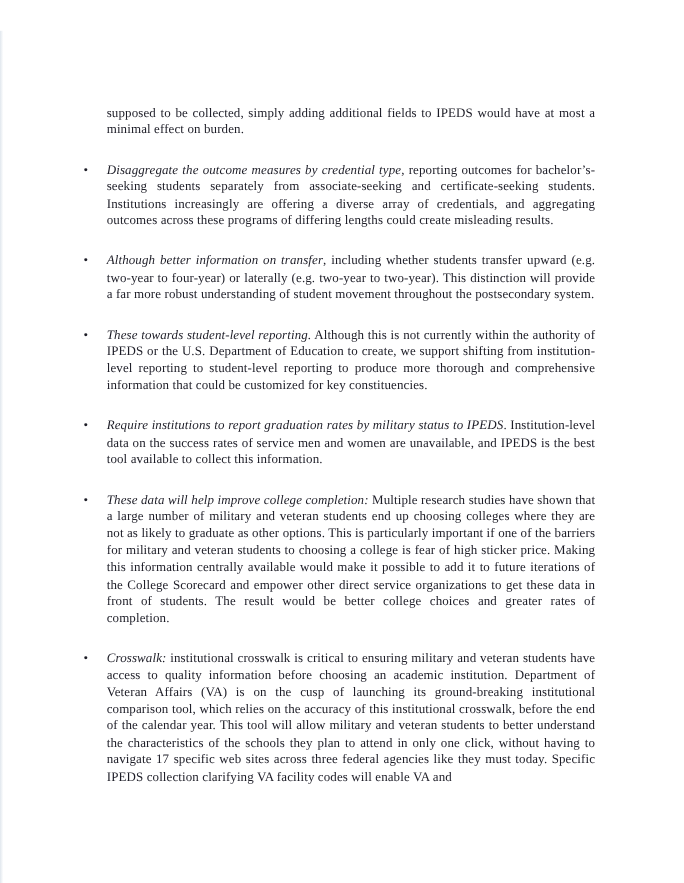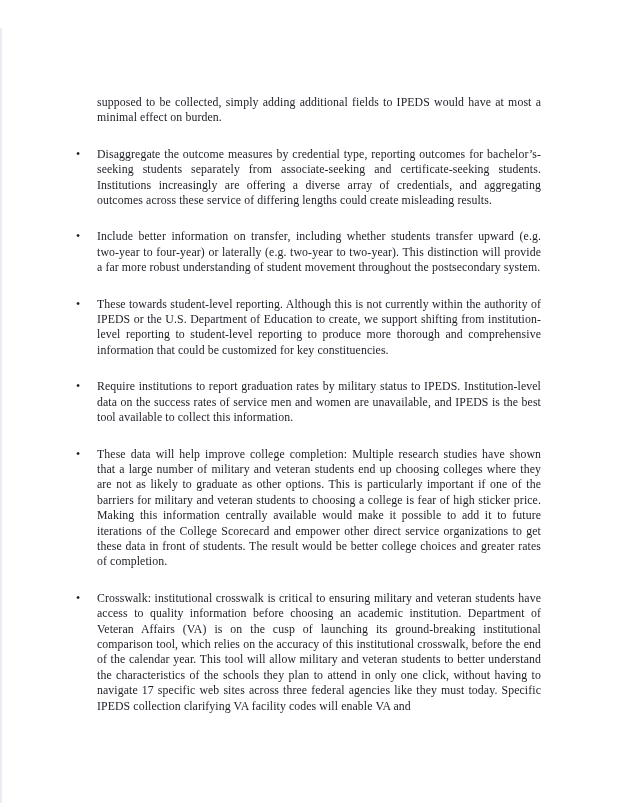--- a/index.html
+++ b/index.html
@@ -56,20 +56,21 @@
   .bullet-marker {
     position: absolute;
     left: -21px;
     top: 0;
     width: 14px;
     text-align: left;
     font-size: 11.8px;
     color: #1c1c26;
   }
   .lead {
+    font-style: italic;
   }
   
   .bottom-artifacts {
     position: absolute;
     left: 0;
     top: 797px;
     width: 622px;
     height: 6px;
   }
   .smudge {
@@ -93,26 +94,26 @@
 <div class="page">
   <div class="edge-tint"></div>
 
   <div class="content">
     <p class="intro">supposed to be collected, simply adding additional fields to IPEDS would have at most a minimal effect on burden.</p>
 
     <ul class="bullets">
 
       <li>
         <span class="bullet-marker">•</span>
-        <span class="lead">Disaggregate the outcome measures by credential type</span><span>, reporting outcomes for bachelor’s-seeking students separately from associate-seeking and certificate-seeking students.  Institutions increasingly are offering a diverse array of credentials, and aggregating outcomes across these service of differing lengths could create misleading results.</span>
+        <span class="lead">Disaggregate the outcome measures by credential type</span><span>, reporting outcomes for bachelor’s-seeking students separately from associate-seeking and certificate-seeking students.  Institutions increasingly are offering a diverse array of credentials, and aggregating outcomes across these programs of differing lengths could create misleading results.</span>
       </li>
 
       <li>
         <span class="bullet-marker">•</span>
-        <span class="lead">Include better information on transfer</span><span>, including whether students transfer upward (e.g. two-year to four-year) or laterally (e.g. two-year to two-year).  This distinction will provide a far more robust understanding of student movement throughout the postsecondary system.</span>
+        <span class="lead">Although better information on transfer</span><span>, including whether students transfer upward (e.g. two-year to four-year) or laterally (e.g. two-year to two-year).  This distinction will provide a far more robust understanding of student movement throughout the postsecondary system.</span>
       </li>
 
       <li>
         <span class="bullet-marker">•</span>
         <span class="lead">These towards student-level reporting.</span><span>  Although this is not currently within the authority of IPEDS or the U.S. Department of Education to create, we support shifting from institution-level reporting to student-level reporting to produce more thorough and comprehensive information that could be customized for key constituencies.</span>
       </li>
 
       <li>
         <span class="bullet-marker">•</span>
         <span class="lead">Require institutions to report graduation rates by military status to IPEDS</span><span>.  Institution-level data on the success rates of service men and women are unavailable, and IPEDS is the best tool available to collect this information.</span>

